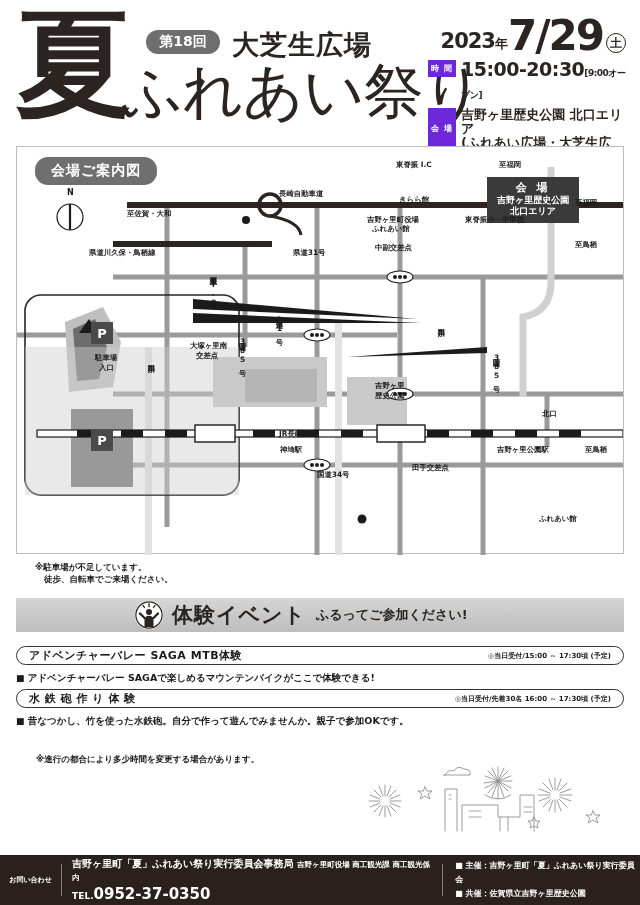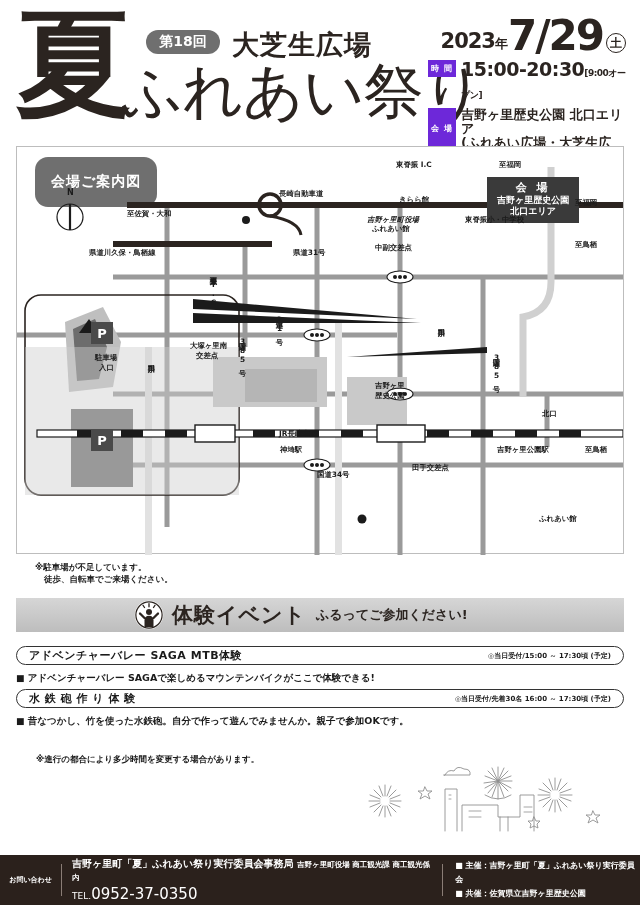--- a/index.html
+++ b/index.html
@@ -59,21 +59,21 @@
   .time-text { font-size: 19px; font-weight: 700; color: #2b2420; letter-spacing: -0.5px; line-height: 18px; }
   .time-sub { font-size: 9px; font-weight: 700; }
   .venue-text { font-size: 13px; font-weight: 700; color: #2b2420; line-height: 14px; }
   .notes { margin-top: 2px; font-size: 5.4px; line-height: 7px; color: #2b2420; font-weight: 700; }
 
   
   .map-section { position: relative; margin: 10px 16px 0 16px; height: 408px; border: 1px solid #bdbdbd; background: #fff; }
   .map-title {
     position: absolute; left: 18px; top: 10px;
     background: #6f6f6f; color: #fff; border-radius: 13px;
-    font-size: 14px; font-weight: 700; padding: 16px 16px; letter-spacing: 1px;
+    font-size: 14px; font-weight: 700; padding: 5px 16px; letter-spacing: 1px;
   }
   .map-canvas { position: absolute; inset: 0; }
   .mlabel { position: absolute; font-size: 7.4px; font-weight: 700; color: #1b1b1b; white-space: nowrap; line-height: 9px; }
   .mlabel.vert { writing-mode: vertical-rl; text-orientation: upright; line-height: 8px; letter-spacing: 0px; }
   .compass-n { position: absolute; font-size: 8px; font-weight: 700; color: #1b1b1b; }
 
   .venue-callout {
     position: absolute; background: #3a3a3a; color: #fff; text-align: center;
     padding: 5px 10px 6px 10px; line-height: 11px;
   }
@@ -115,21 +115,21 @@
   
   .footer {
     position: absolute; left: 0; bottom: 0; width: 640px; height: 50px;
     background: #2b211c; color: #fff; display: flex; align-items: center;
   }
   .foot-label { width: 62px; text-align: center; font-size: 7px; font-weight: 700; }
   .foot-div { width: 1px; height: 32px; background: #8a7d76; }
   .foot-mid { padding-left: 10px; }
   .foot-org { font-size: 10px; font-weight: 700; }
   .foot-org .small { font-size: 7.5px; }
-  .foot-tel { font-size: 15px; font-weight: 400; margin-top: 2px; letter-spacing: 0px; }
+  .foot-tel { font-size: 15px; font-weight: 700; margin-top: 2px; letter-spacing: 0px; }
   .foot-tel .tl { font-size: 9px; }
   .foot-right { margin-left: 12px; font-size: 8px; font-weight: 700; line-height: 14px; }
 </style>
 </head>
 <body>
 
 <div class="poster">
 
   <div class="header">
     <div class="kanji-natsu">夏</div>
@@ -265,21 +265,21 @@
     </div>
 
     <div class="compass-n" style="left:50px; top:41px;">N</div>
 
     <div class="mlabel" style="left:110px; top:62px;">至佐賀・大和</div>
     <div class="mlabel" style="left:262px; top:42px;">長崎自動車道</div>
     <div class="mlabel" style="left:379px; top:13px;">東脊振 I.C</div>
     <div class="mlabel" style="left:482px; top:13px;">至福岡</div>
     <div class="mlabel" style="left:558px; top:51px;">至福岡</div>
     <div class="mlabel" style="left:382px; top:48px;">きらら館</div>
-    <div class="mlabel" style="left:350px; top:68px;font-style:italic;">吉野ヶ里町役場</div>
+    <div class="mlabel" style="left:350px; top:68px;">吉野ヶ里町役場</div>
     <div class="mlabel" style="left:355px; top:77px;">ふれあい館</div>
     <div class="mlabel" style="left:448px; top:68px;">東脊振小・中学校</div>
     <div class="mlabel" style="left:358px; top:96px;">中副交差点</div>
     <div class="mlabel" style="left:558px; top:93px;">至鳥栖</div>
     <div class="mlabel" style="left:72px; top:101px;">県道川久保・鳥栖線</div>
     <div class="mlabel" style="left:276px; top:101px;">県道31号</div>
     <div class="mlabel vert" style="left:192px; top:124px;">至東脊振 I.C</div>
     <div class="mlabel" style="left:78px; top:206px;">駐車場</div>
     <div class="mlabel" style="left:82px; top:216px;">入口</div>
     <div class="mlabel" style="left:173px; top:194px;">大塚ヶ里南</div>

